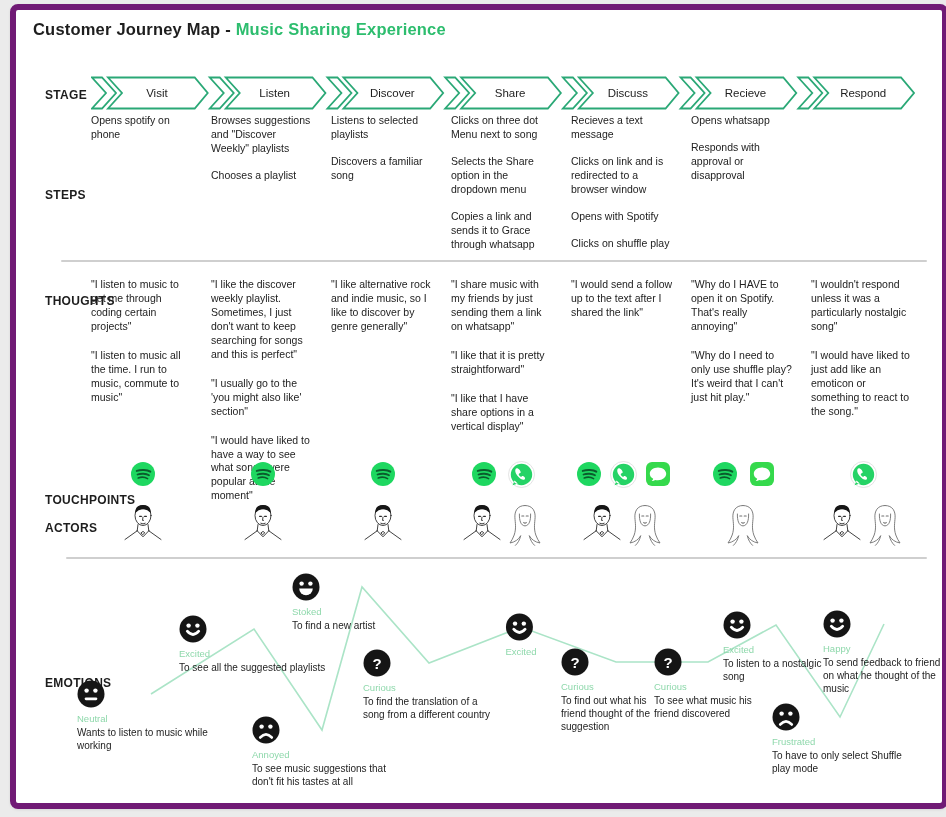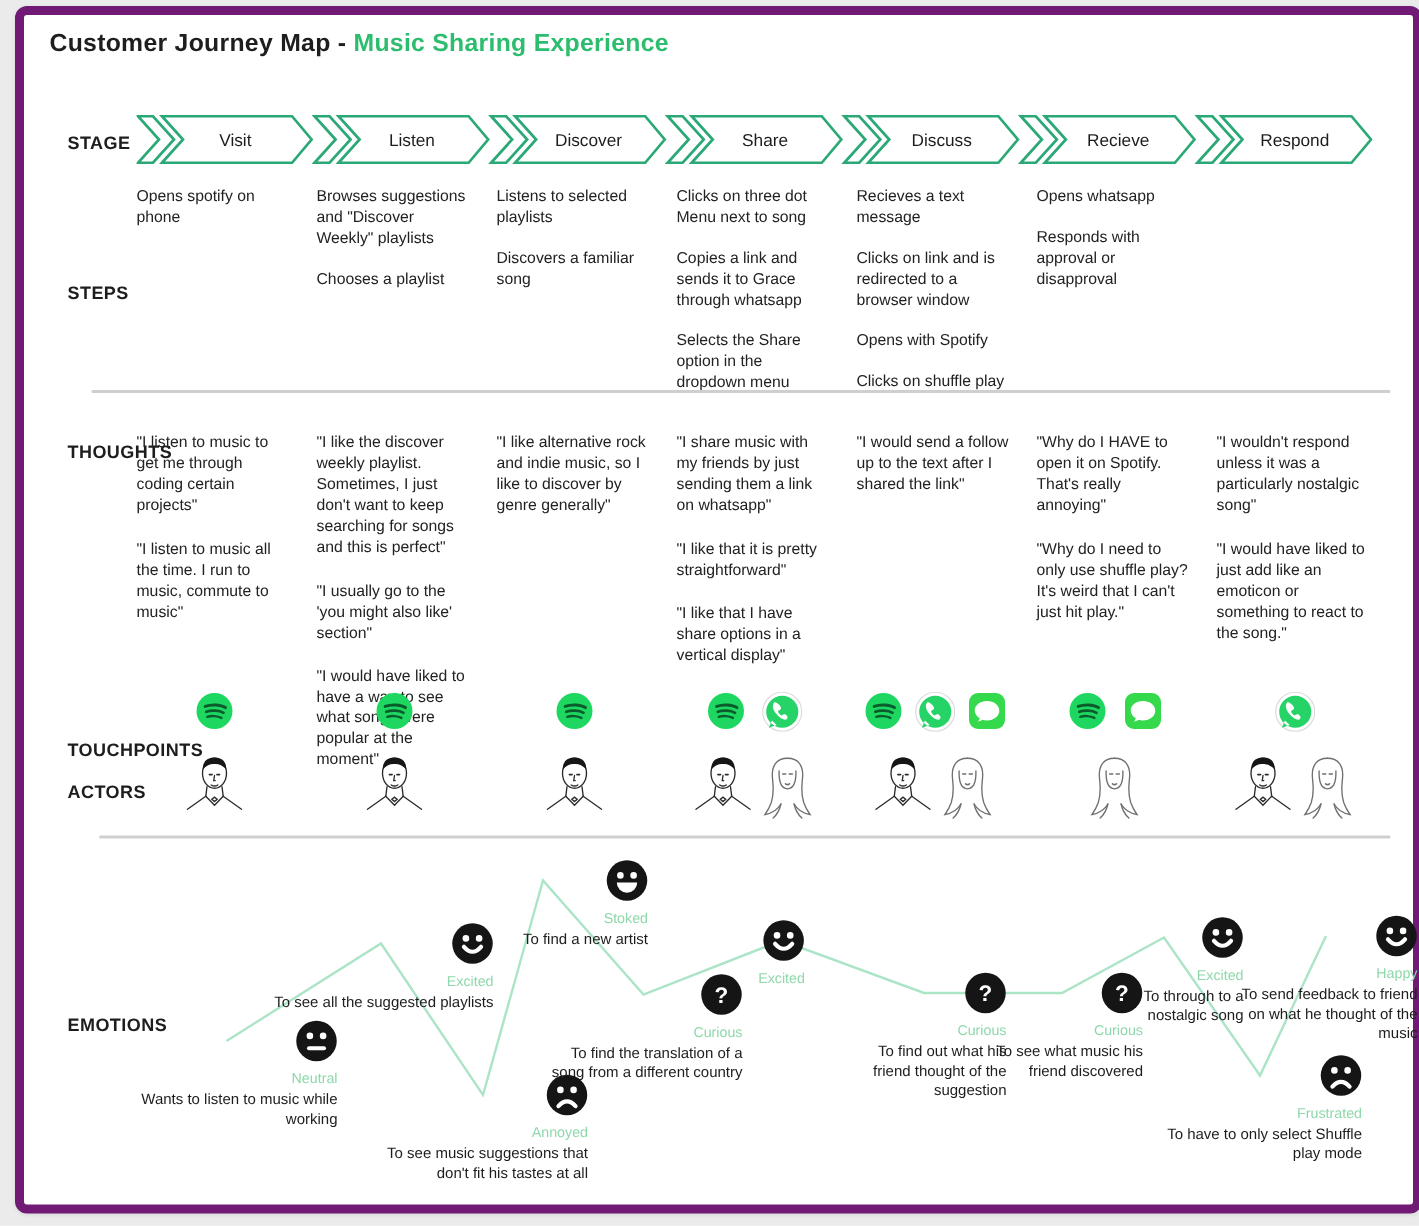--- a/index.html
+++ b/index.html
@@ -4,28 +4,28 @@
 <style>
   html,body{margin:0;padding:0;background:#ebebeb;width:946px;height:817px;overflow:hidden;
     font-family:"Liberation Sans",sans-serif;-webkit-font-smoothing:antialiased;}
   .card{position:absolute;left:10px;top:4px;width:926px;height:793px;background:#ffffff;
     border:6px solid #701a75;border-radius:8px;box-shadow:0 1px 3px rgba(0,0,0,0.08);}
   h1{position:absolute;left:17px;top:10px;margin:0;font-size:16.5px;font-weight:bold;color:#1e1e1e;letter-spacing:.2px;}
   h1 .green{color:#2dbd6e;}
   .row-label{position:absolute;left:17px;font-size:12px;font-weight:bold;color:#1d1d1d;letter-spacing:.3px;margin-left:12px;}
   .cols{position:absolute;left:75px;width:824px;display:grid;grid-template-columns:repeat(7,1fr);column-gap:16px;}
   .cell{min-width:0;}
-  .cell p{margin:11px 0 13px 0;font-size:10.5px;line-height:1.33;color:#222;}
+  .cell p{margin:0 0 13px 0;font-size:10.5px;line-height:1.33;color:#222;}
   .thought p{margin-bottom:15px;}
   .divider{position:absolute;height:2px;background:#cfcfcf;border-radius:1px;}
   .icon-cell{display:flex;justify-content:center;align-items:center;gap:11px;height:30px;}
   .actor-cell{display:flex;justify-content:center;align-items:flex-end;gap:2px;height:48px;}
   #emotions-area{position:absolute;left:0;top:552px;width:926px;height:241px;}
   #emotions-area > svg{position:absolute;left:0;top:0;}
-  .emotion-point{position:absolute;transform:translateX(-50%);text-align:right;}
+  .emotion-point{position:absolute;transform:translateX(-50%);text-align:left;}
   .emotion-label{font-size:9.5px;color:#8ed8ab;margin-top:1px;}
   .emotion-desc{font-size:10px;line-height:1.3;color:#1d1d1d;margin:2px auto 0 auto;}
 </style>
 </head>
 <body>
 
 <div class="page">
   <div class="card">
     <h1><span>Customer Journey Map -</span> <span class="green">Music Sharing Experience</span></h1>
 
@@ -80,22 +80,22 @@
         <div class="cell ">
           <p>Browses suggestions and "Discover Weekly" playlists</p>
           <p>Chooses a playlist</p>
         </div>
         <div class="cell ">
           <p>Listens to selected playlists</p>
           <p>Discovers a familiar song</p>
         </div>
         <div class="cell ">
           <p>Clicks on three dot Menu next to song</p>
+          <p>Selects the Share option in the dropdown menu</p>
           <p>Copies a link and sends it to Grace through whatsapp</p>
-          <p>Selects the Share option in the dropdown menu</p>
         </div>
         <div class="cell ">
           <p>Recieves a text message</p>
           <p>Clicks on link and is redirected to a browser window</p>
           <p>Opens with Spotify</p>
           <p>Clicks on shuffle play</p>
         </div>
         <div class="cell ">
           <p>Opens whatsapp</p>
           <p>Responds with approval or disapproval</p>
@@ -398,21 +398,21 @@
           </svg><div class="emotion-label">Curious</div><div class="emotion-desc" style="width:110px">To find out what his friend thought of the suggestion</div></div>
         <div class="emotion-point" style="left: 692px; top: 86px;"><svg width="28" height="28" viewBox="0 0 28 28">
             <circle cx="14" cy="14" r="13.5" fill="#151515"></circle>
             <text x="14" y="19.5" text-anchor="middle" font-size="15" font-weight="bold" fill="#fff" font-family="Liberation Sans, sans-serif">?</text>
           </svg><div class="emotion-label">Curious</div><div class="emotion-desc" style="width:108px">To see what music his friend discovered</div></div>
         <div class="emotion-point" style="left: 760px; top: 49px;"><svg width="28" height="28" viewBox="0 0 28 28">
             <circle cx="14" cy="14" r="13.5" fill="#151515"></circle>
             <circle cx="9.6" cy="10.6" r="2.2" fill="#fff"></circle>
             <circle cx="18.4" cy="10.6" r="2.2" fill="#fff"></circle>
             <path d="M8.3,16.2 Q14,22.8 19.7,16.2" stroke="#fff" stroke-width="2.8" fill="none" stroke-linecap="round"></path>
-          </svg><div class="emotion-label">Excited</div><div class="emotion-desc" style="width:106px">To through to a nostalgic song</div></div>
+          </svg><div class="emotion-label">Excited</div><div class="emotion-desc" style="width:106px">To listen to a nostalgic song</div></div>
         <div class="emotion-point" style="left: 824px; top: 141px;"><svg width="28" height="28" viewBox="0 0 28 28">
             <circle cx="14" cy="14" r="13.5" fill="#151515"></circle>
             <circle cx="9.6" cy="10.6" r="2.2" fill="#fff"></circle>
             <circle cx="18.4" cy="10.6" r="2.2" fill="#fff"></circle>
             <path d="M8.3,21.4 Q14,15.2 19.7,21.4" stroke="#fff" stroke-width="2.8" fill="none" stroke-linecap="round"></path>
           </svg><div class="emotion-label">Frustrated</div><div class="emotion-desc" style="width:136px">To have to only select Shuffle play mode</div></div>
         <div class="emotion-point" style="left: 868px; top: 48px;"><svg width="28" height="28" viewBox="0 0 28 28">
             <circle cx="14" cy="14" r="13.5" fill="#151515"></circle>
             <circle cx="9.6" cy="10.6" r="2.2" fill="#fff"></circle>
             <circle cx="18.4" cy="10.6" r="2.2" fill="#fff"></circle>

